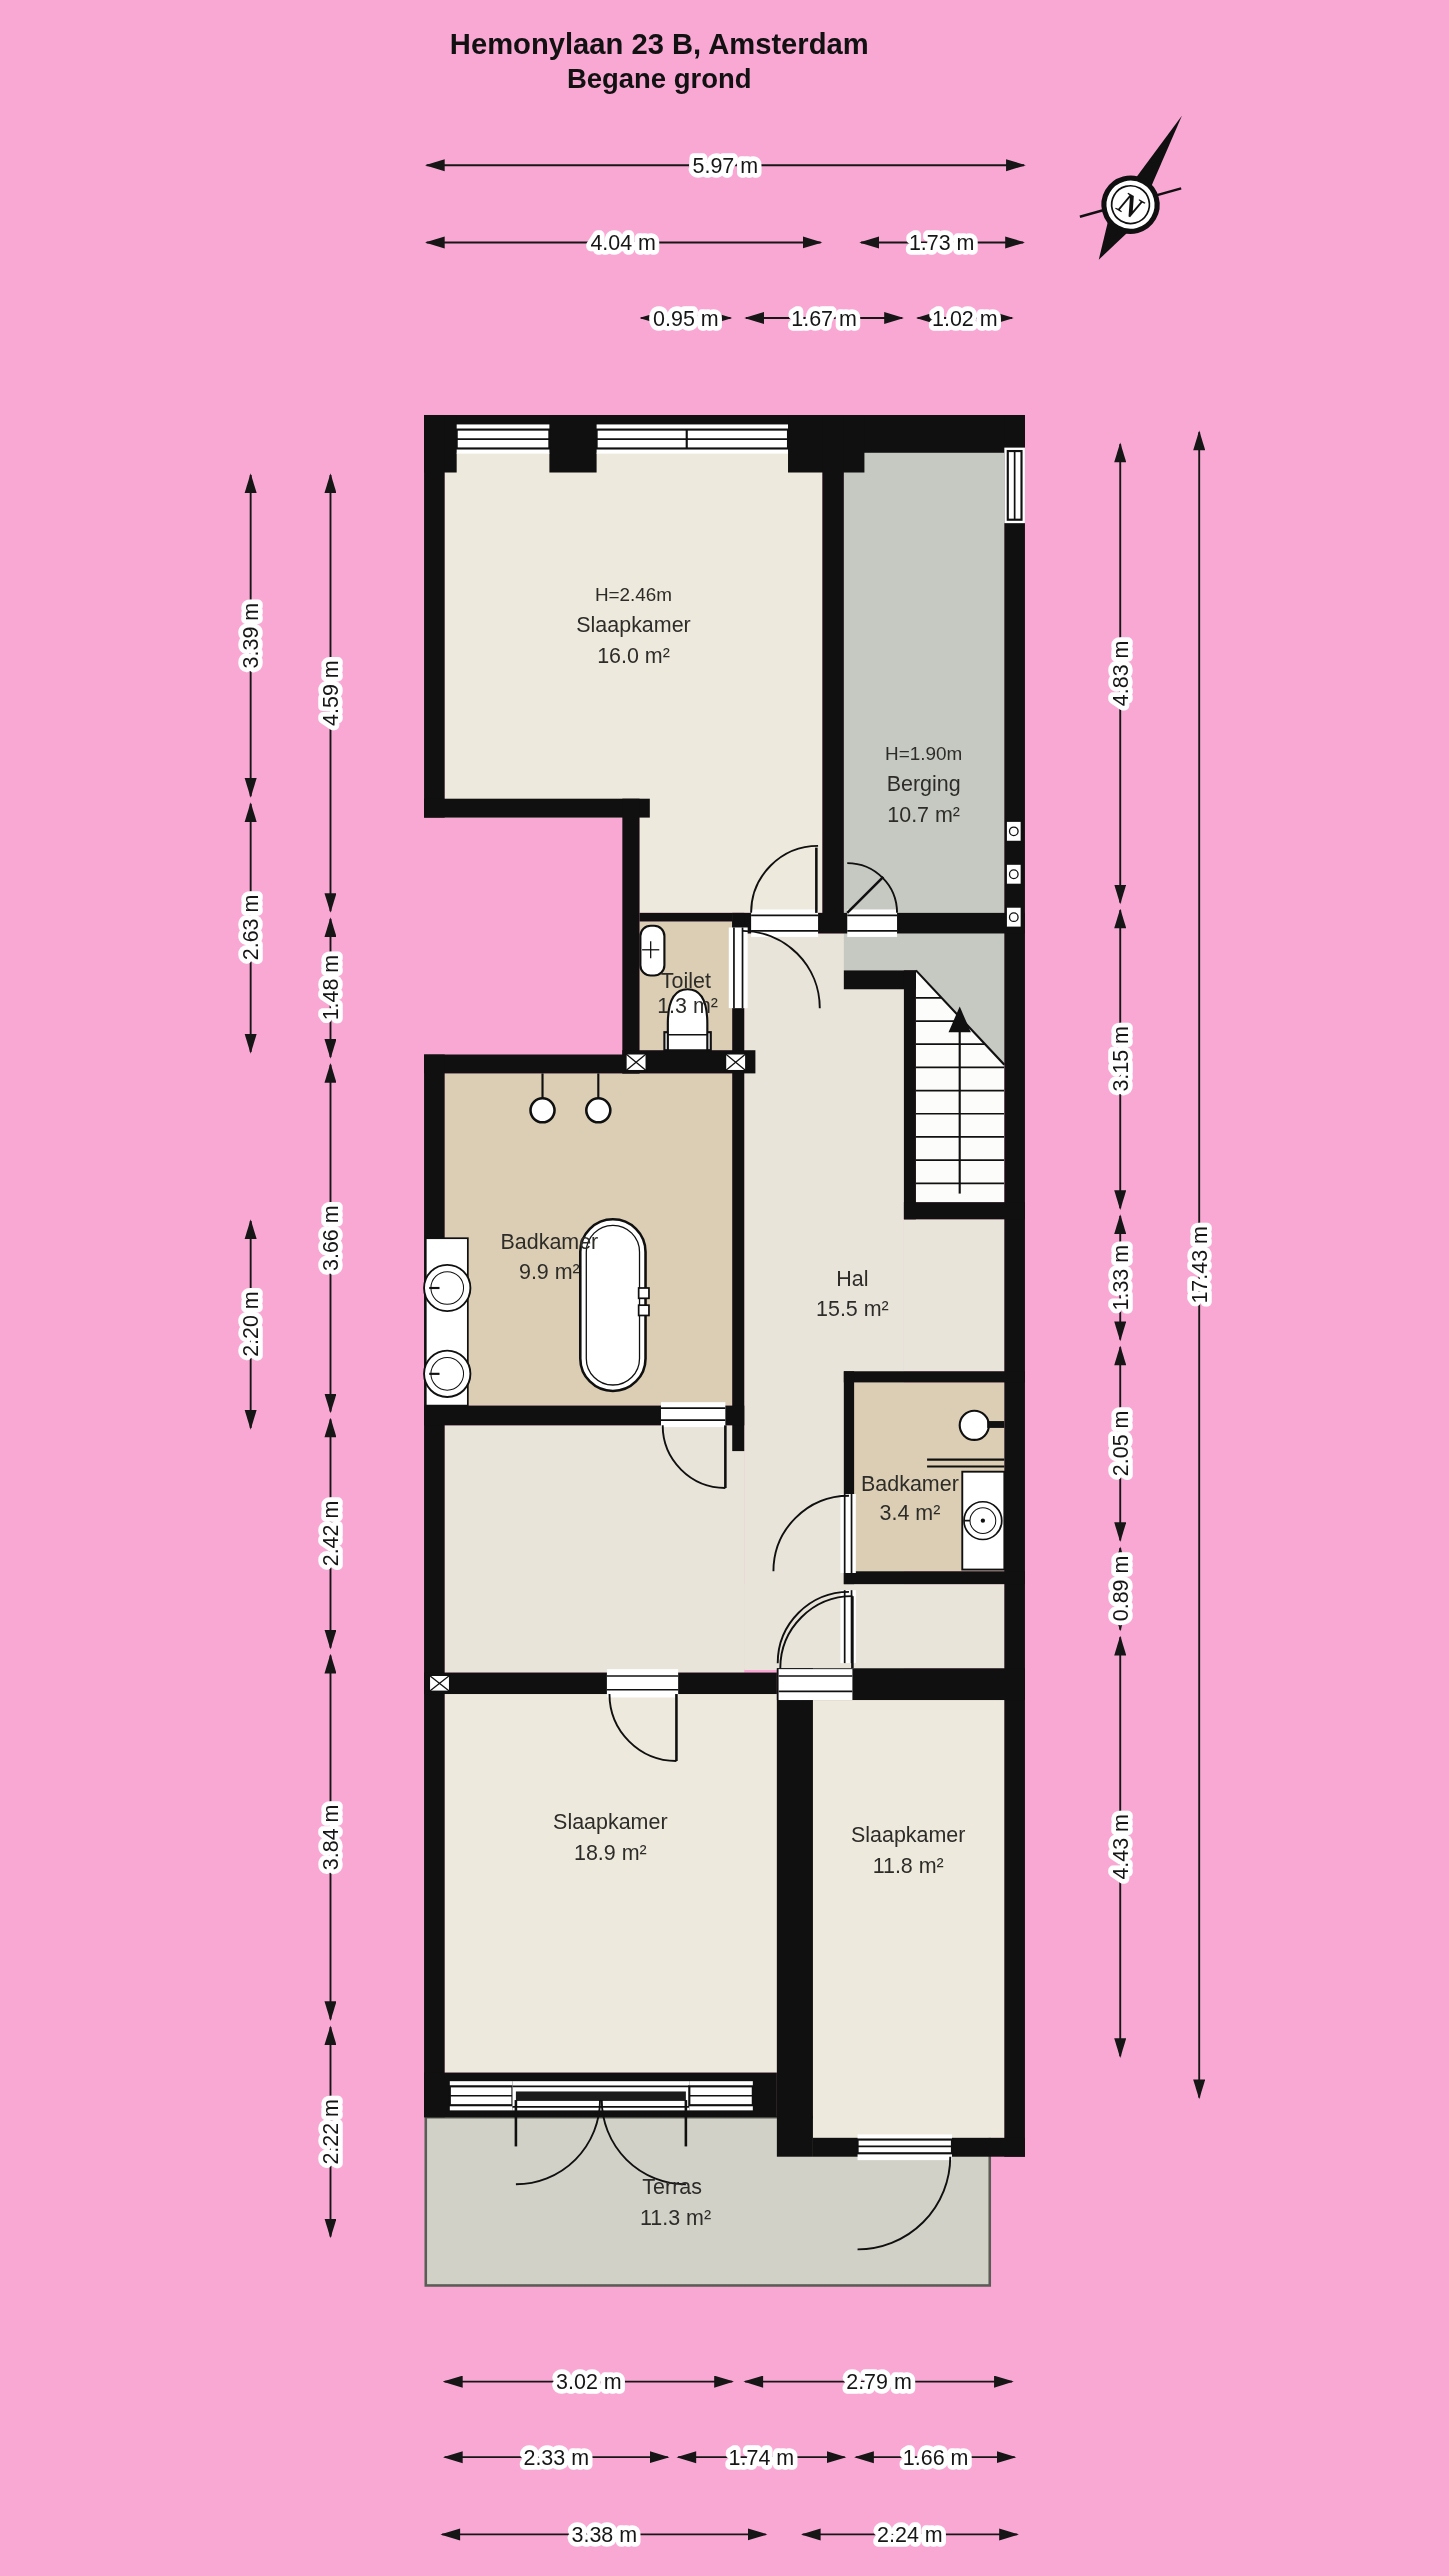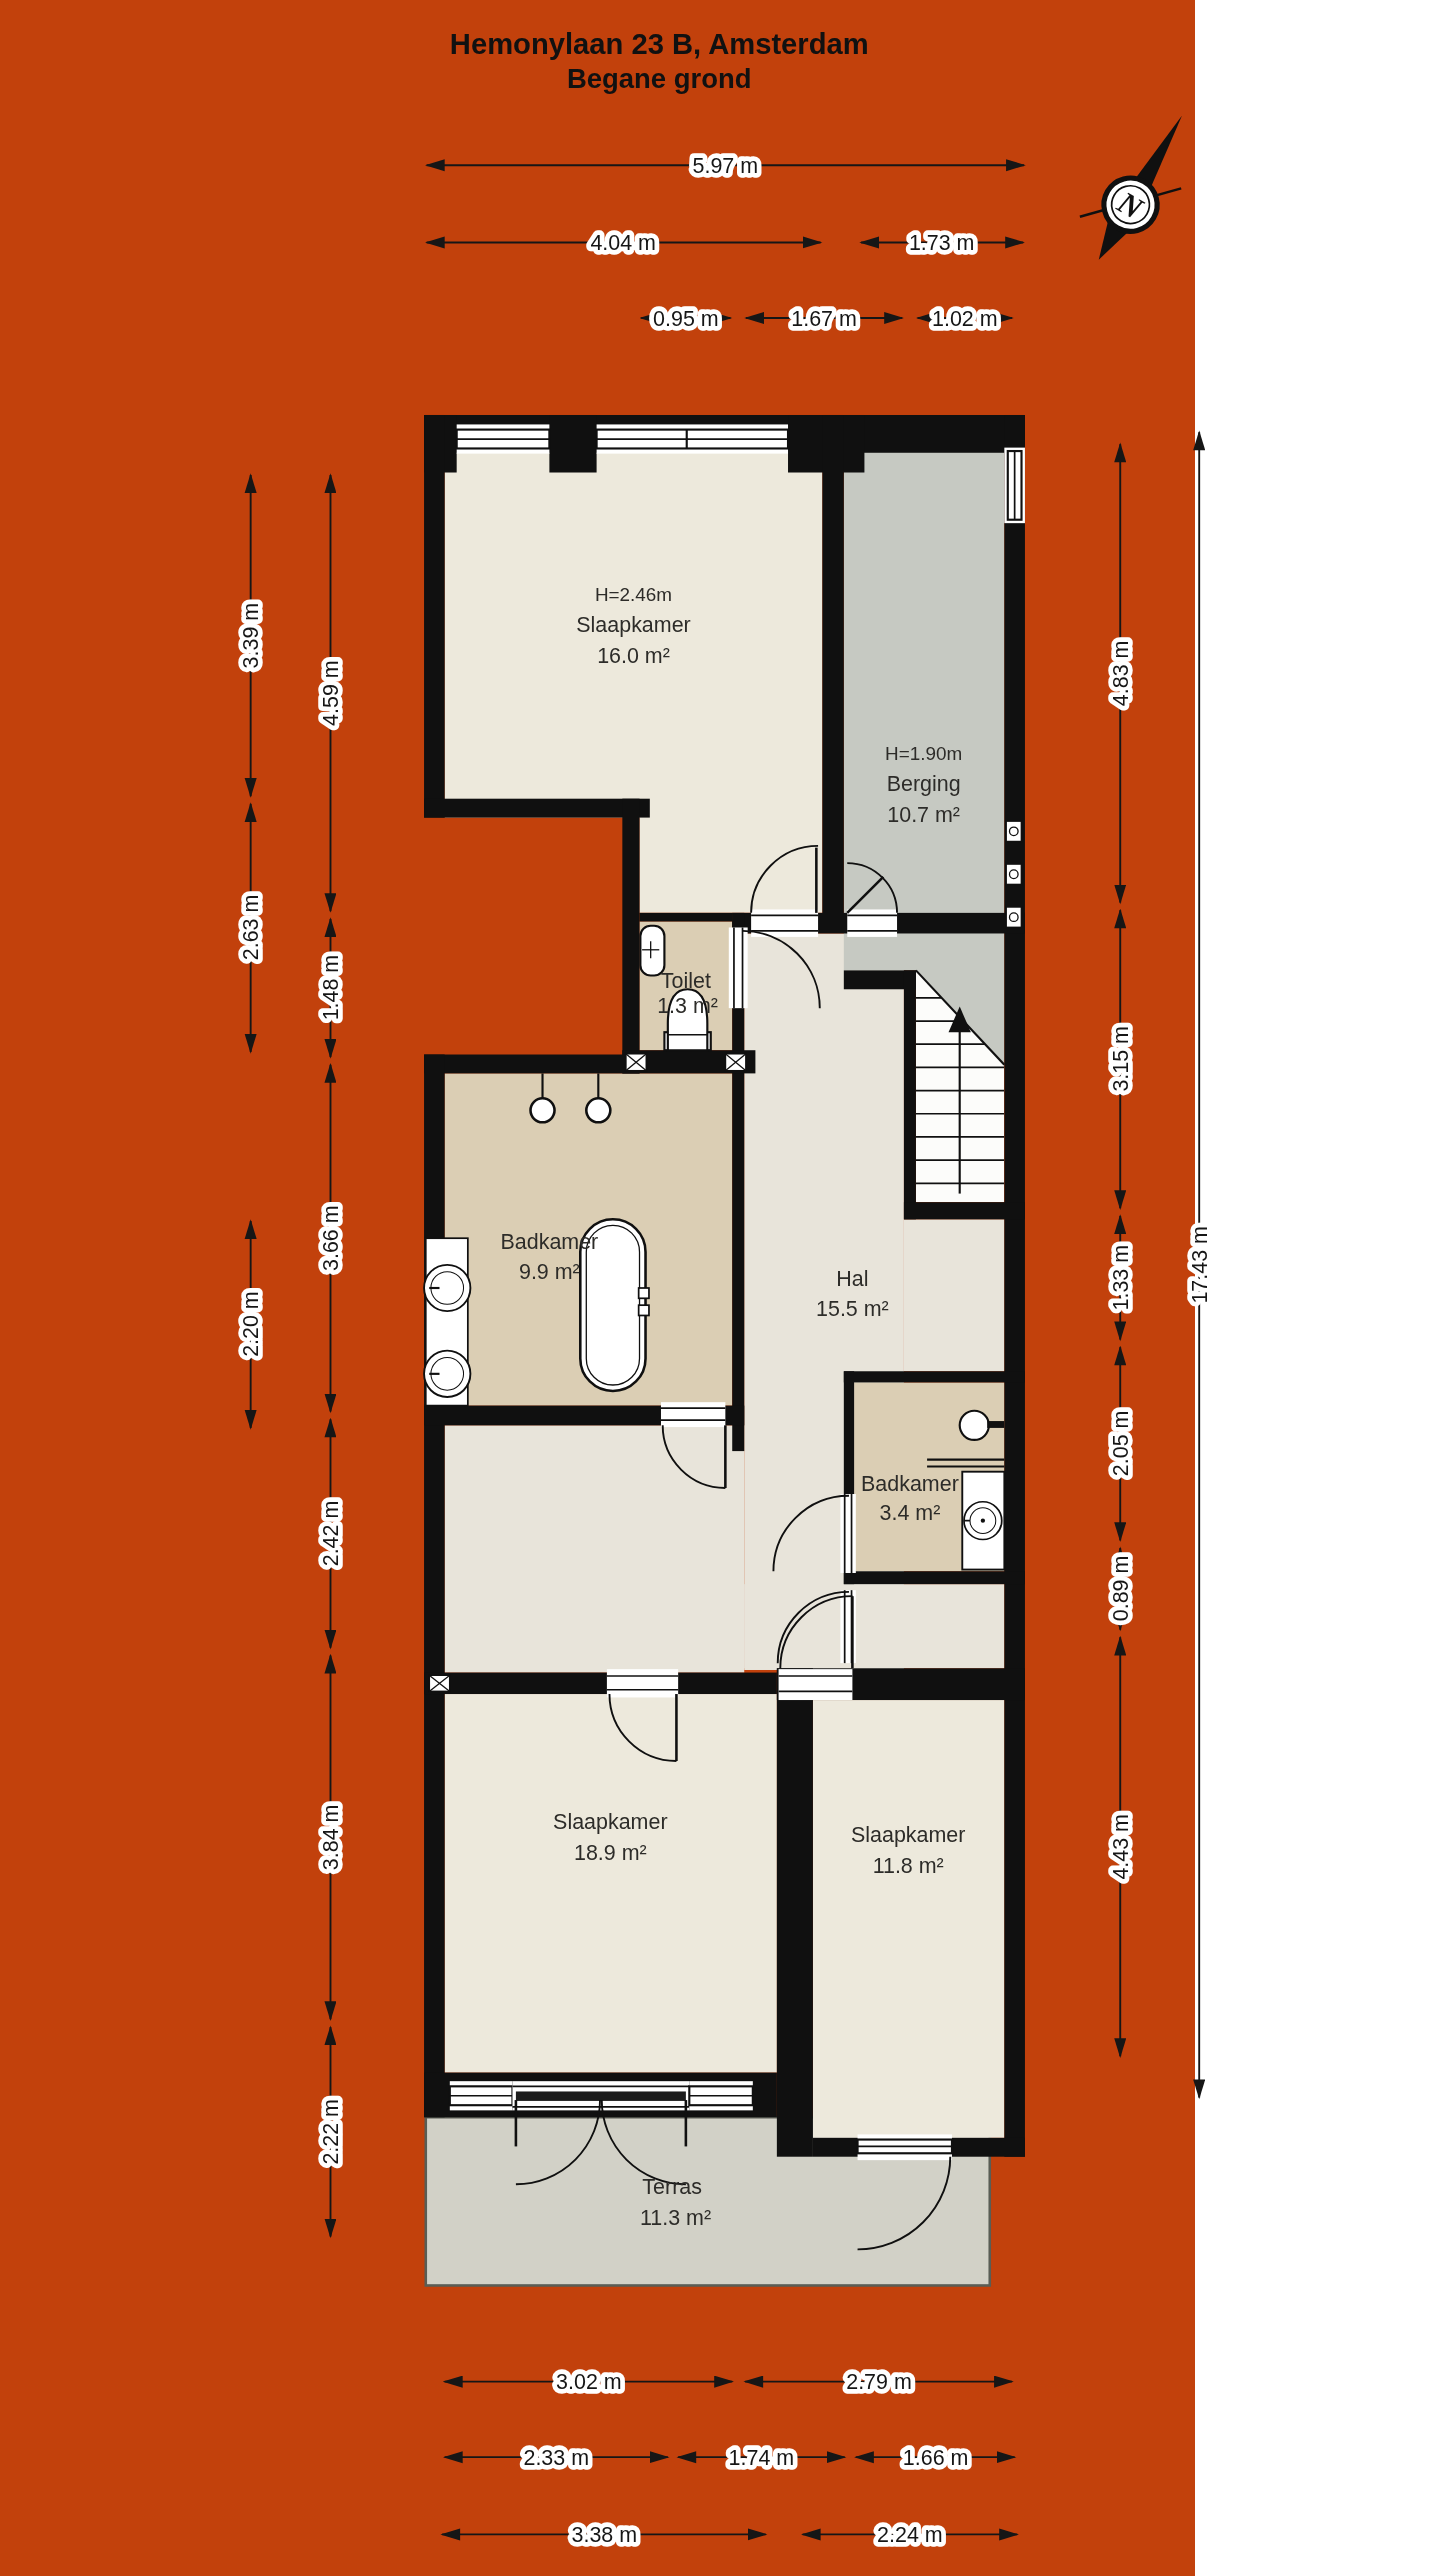--- a/index.html
+++ b/index.html
@@ -1,16 +1,16 @@
 <!DOCTYPE html>
 <html style="font-size:13.7px"><head>
 <meta charset="utf-8">
 <style>
   html,body{margin:0;padding:0;background:#ffffff;}
-  .page{position:relative;width:1195px;height:2576px;background:#c2410c;
+  .page{position:relative;width:1449px;height:2576px;background:#f9a8d4;
         font-family:"Liberation Sans", sans-serif;}
   svg{display:block;}
   .title1{font:bold 34px "Liberation Sans",sans-serif;fill:#111;}
   .title2{font:bold 32px "Liberation Sans",sans-serif;fill:#111;}
   .rname{font:25px "Liberation Sans",sans-serif;fill:#2d2c29;}
   .rnote{font:22px "Liberation Sans",sans-serif;fill:#2d2c29;}
   .dimtext{font:25px "Liberation Sans",sans-serif;fill:#161616;
            paint-order:stroke;stroke:#ffffff;stroke-width:11px;stroke-linejoin:round;}
   .dimline{stroke:#161616;stroke-width:2.2;}
   .wall{fill:#101010;}

